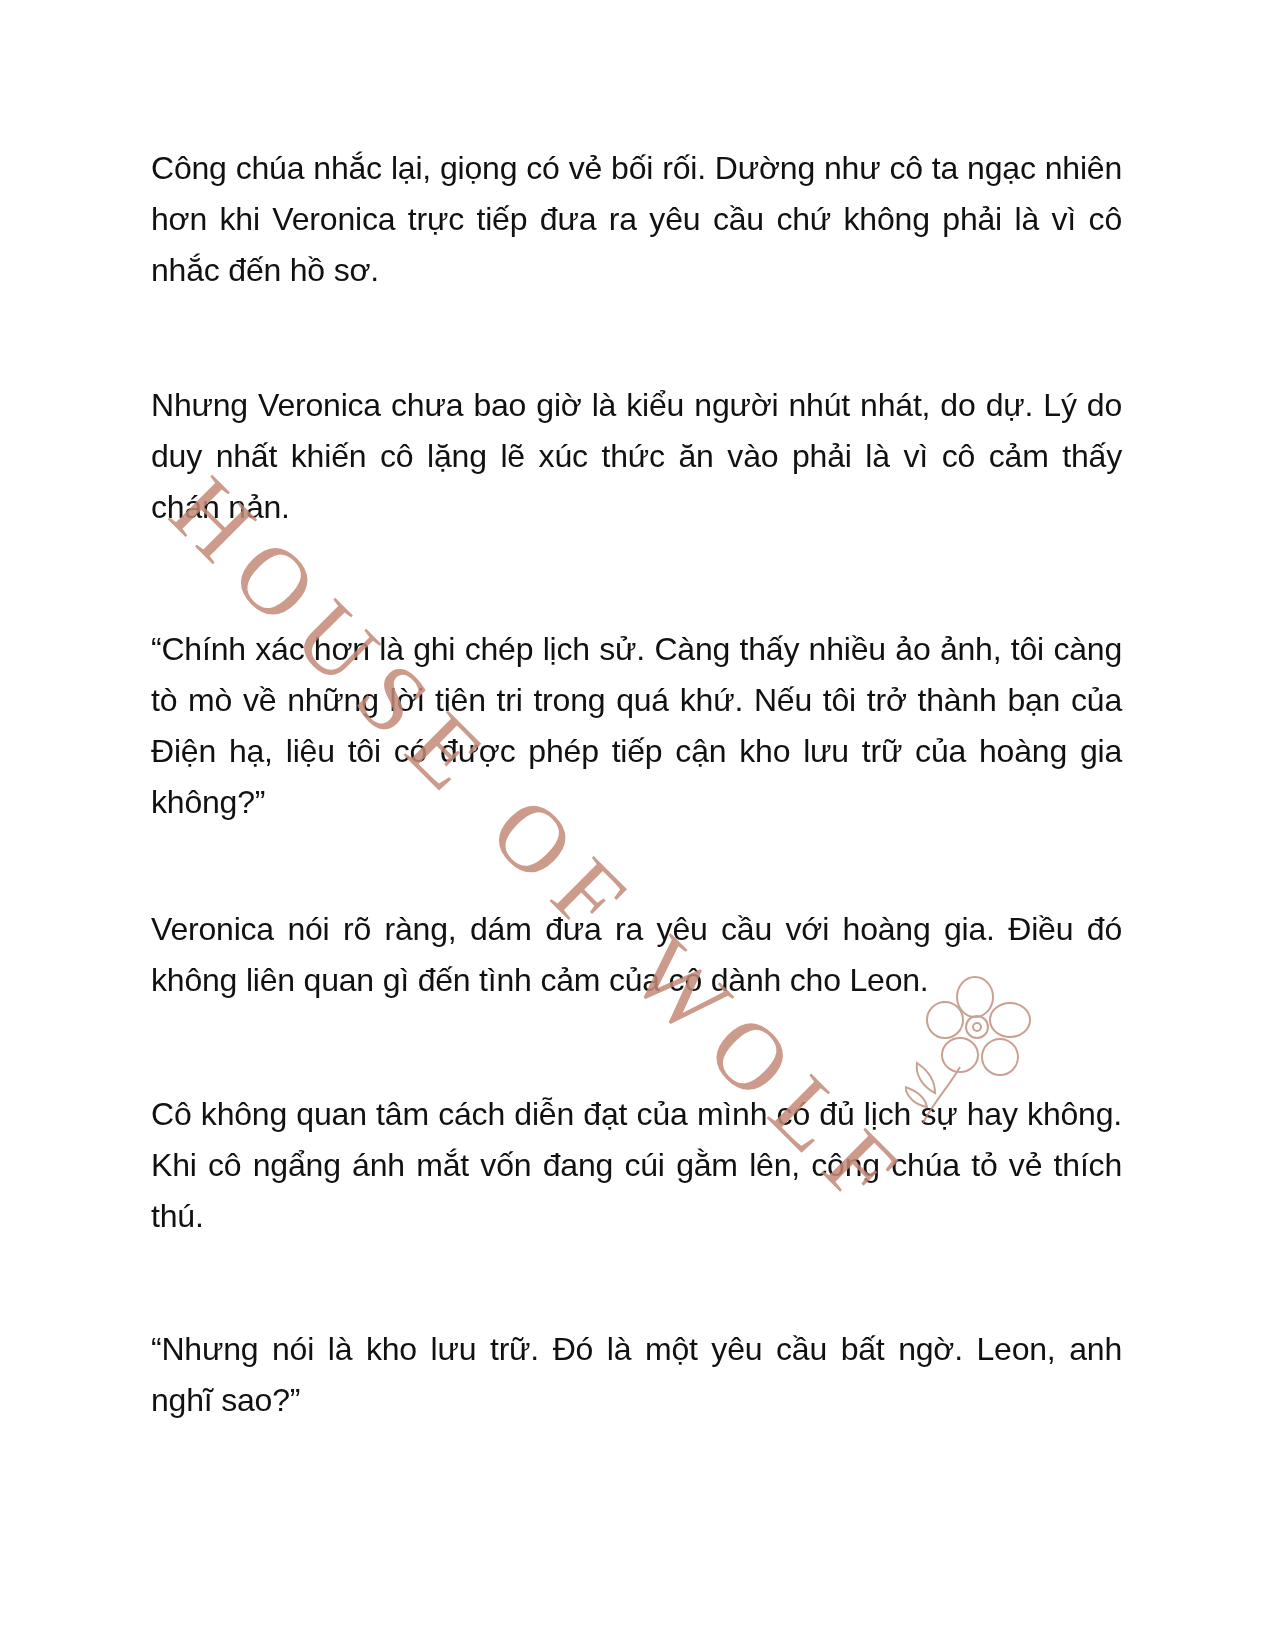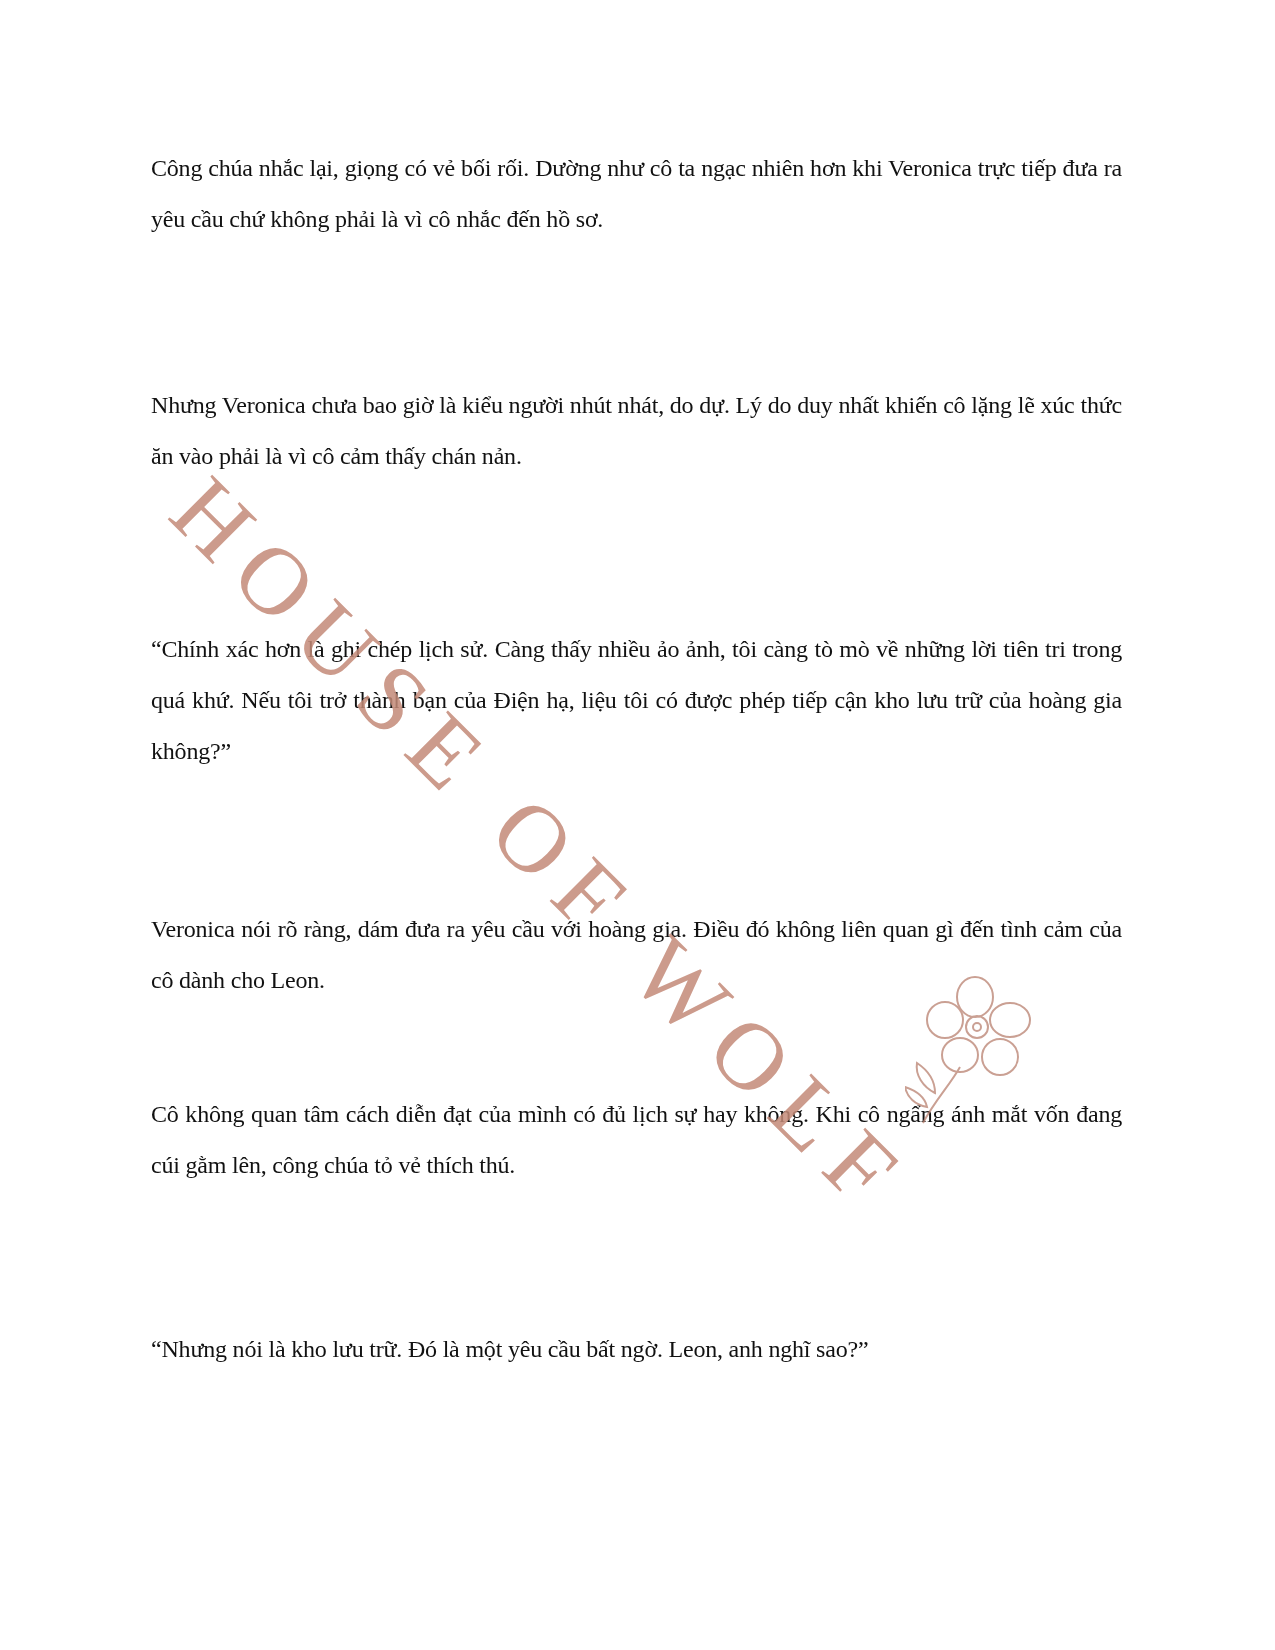--- a/index.html
+++ b/index.html
@@ -1,21 +1,21 @@
 <!DOCTYPE html>
 <html><head>
 <meta charset="utf-8">
 <style>
   html, body { margin: 0; padding: 0; background: #ffffff; }
   body { width: 1275px; height: 1650px; position: relative; overflow: hidden; }
   .page { position: absolute; left: 0; top: 0; width: 1275px; height: 1650px; background: #fff; }
   .content { position: absolute; left: 151px; top: 143px; width: 971px; }
   .para {
-    font-family: Liberation Serif, serif;
-    font-size: 24px;
+    font-family: Liberation Sans, sans-serif;
+    font-size: 32px;
     line-height: 51px;
     color: #111;
     text-align: justify;
     margin: 0;
     letter-spacing: -0.2px;
   }
   .p1 { position: absolute; top: 0; }
   .p2 { position: absolute; top: 237px; }
   .p3 { position: absolute; top: 481px; }
   .p4 { position: absolute; top: 761px; }

